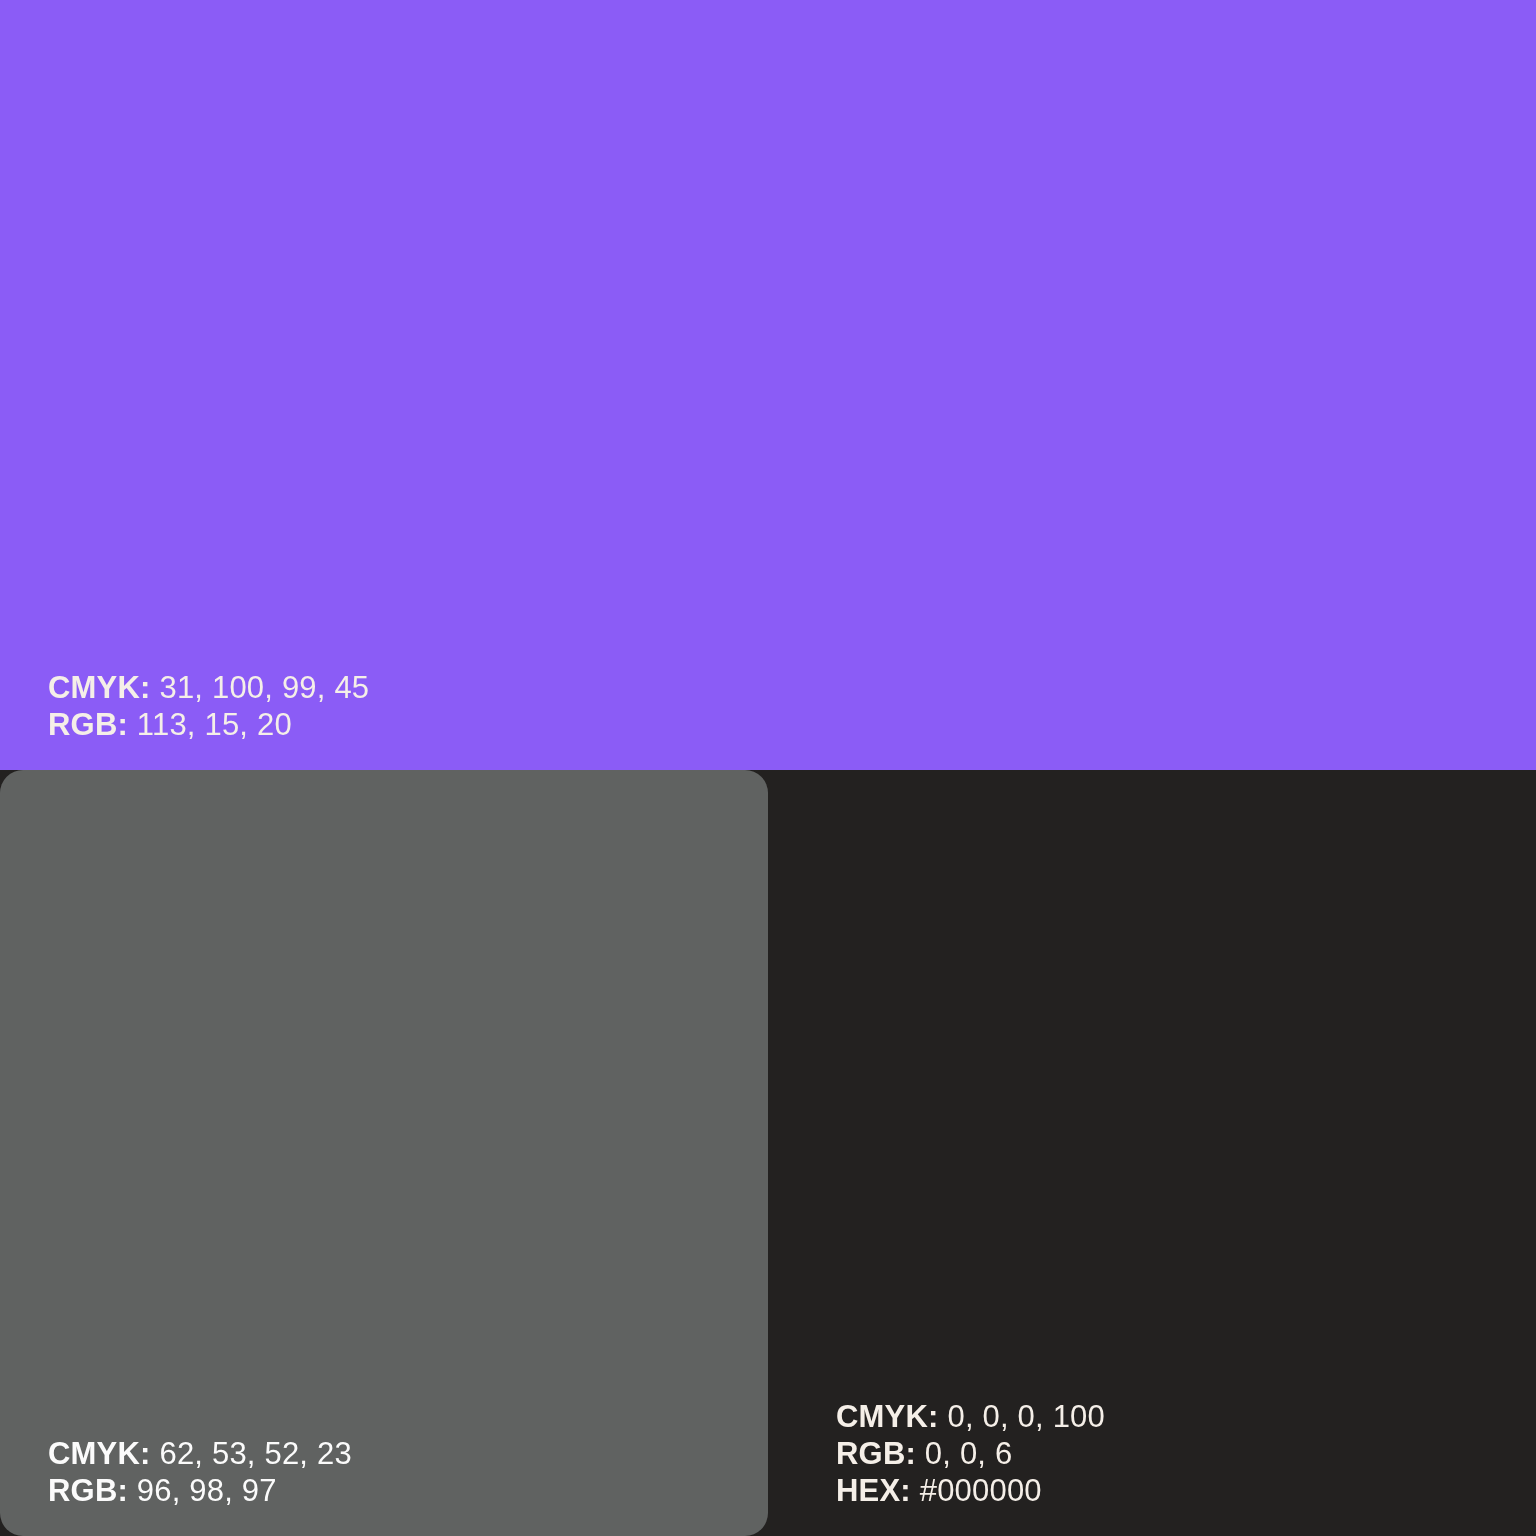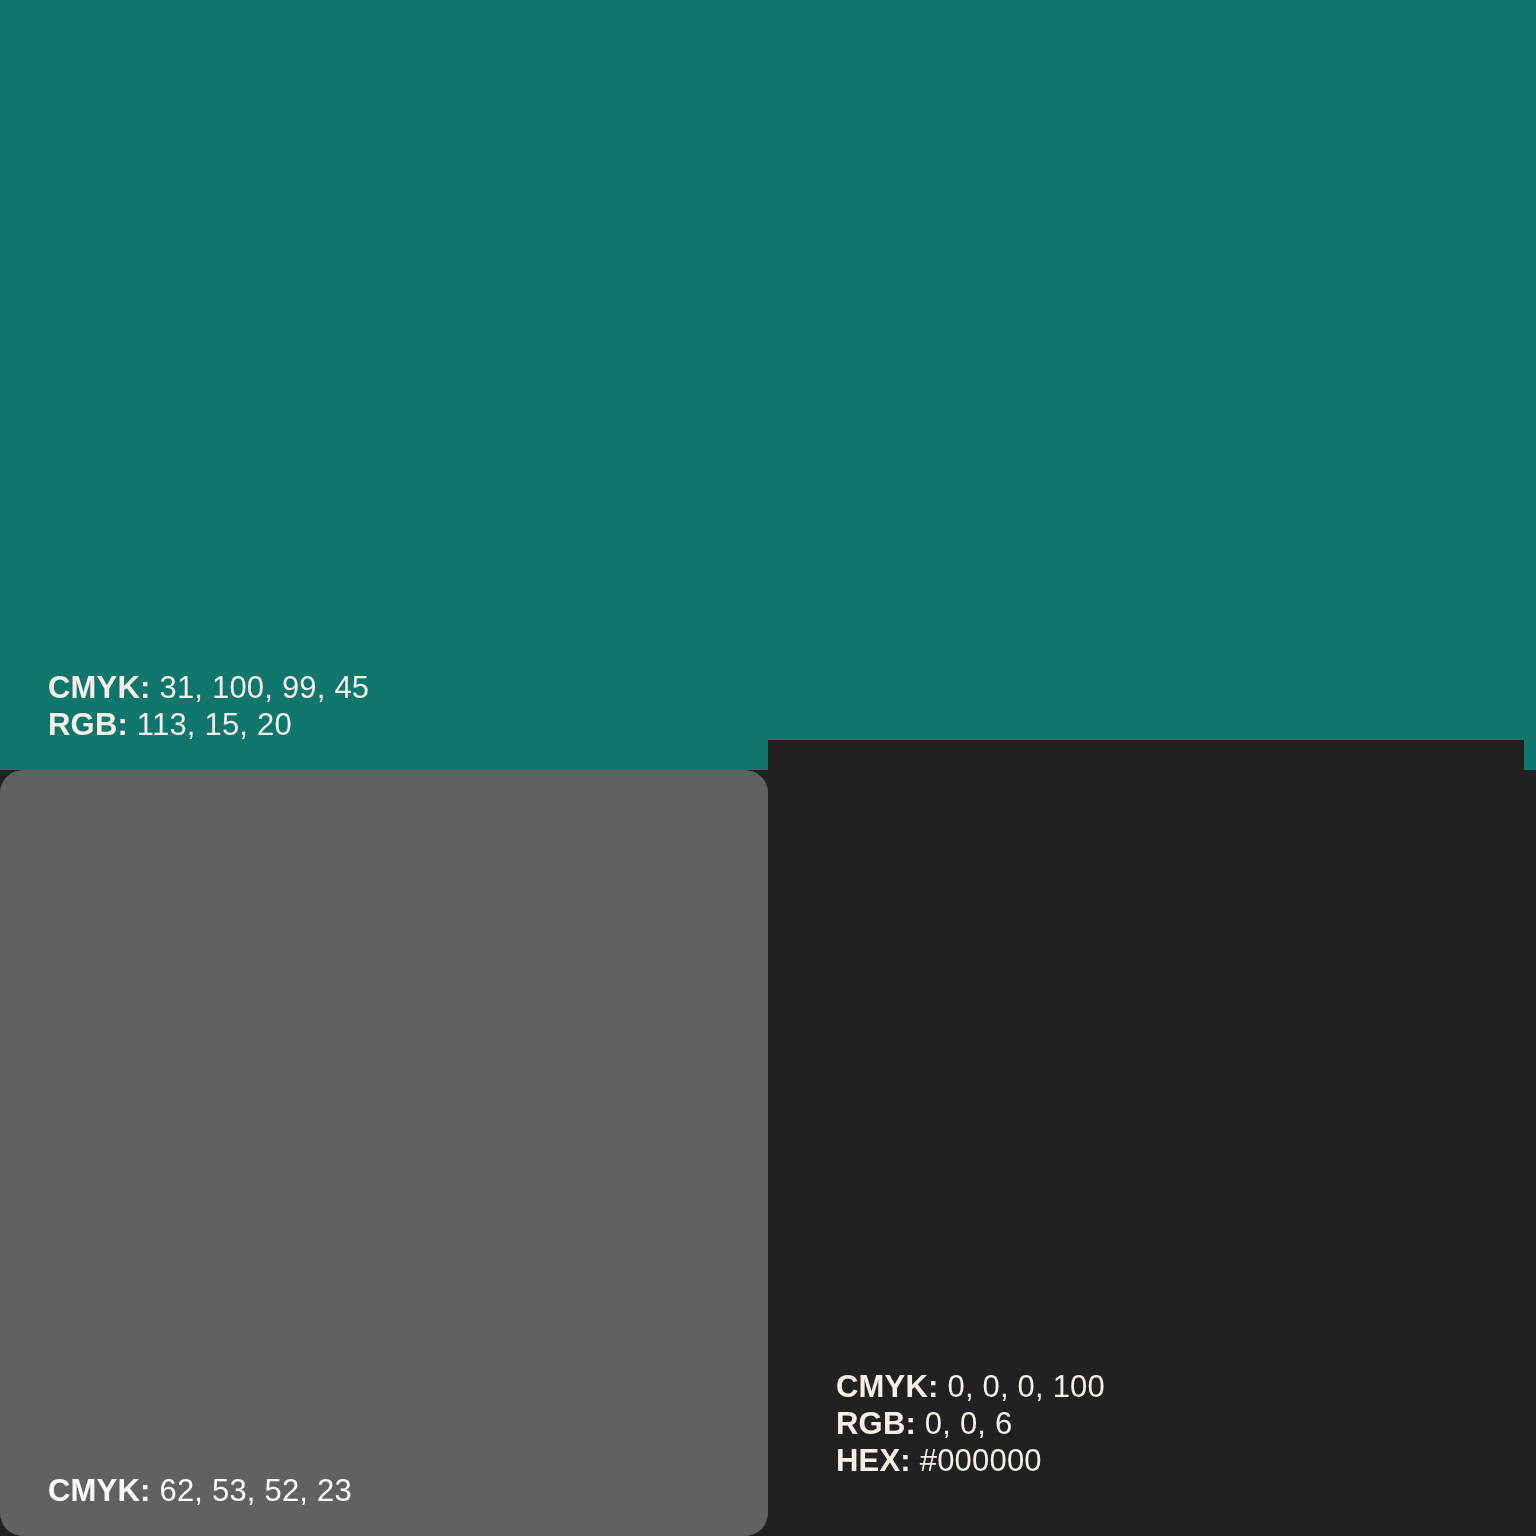--- a/index.html
+++ b/index.html
@@ -37,21 +37,21 @@
     left: 0;
     top: 770px;
     width: 768px;
     height: 766px;
     border-radius: 23px;
   }
 
   
   .swatch-bottom-right {
     left: 768px;
-    top: 740px;
+    top: 770px;
     width: 756px;
     height: 766px;
   }
 
   .specs {
     position: absolute;
     left: 48px;
     bottom: 27px;
     line-height: 37px;
     white-space: nowrap;
@@ -72,38 +72,42 @@
 
   .spec-value {
     font-weight: 400;
   }
 </style>
 </head>
 <body>
 
 <div id="palette">
 
-  <div class="swatch swatch-top" style="background-color: #0f766e; color: rgb(245, 239, 232);">
+  <div class="swatch swatch-top" style="background-color: #8b5cf6; color: rgb(245, 239, 232);">
     <div class="specs">
       <div class="spec-line">
         <span class="spec-label">CMYK:</span>
         <span class="spec-value">31, 100, 99, 45</span>
       </div>
       <div class="spec-line">
         <span class="spec-label">RGB:</span>
         <span class="spec-value">113, 15, 20</span>
       </div>
     </div>
   </div>
 
   <div class="swatch swatch-bottom-left" style="background-color: rgb(96, 98, 97); color: rgb(251, 251, 251);">
     <div class="specs">
       <div class="spec-line">
         <span class="spec-label">CMYK:</span>
         <span class="spec-value">62, 53, 52, 23</span>
+      </div>
+      <div class="spec-line">
+        <span class="spec-label">RGB:</span>
+        <span class="spec-value">96, 98, 97</span>
       </div>
     </div>
   </div>
 
   <div class="swatch swatch-bottom-right" style="background-color: rgb(35, 33, 32); color: rgb(245, 239, 232);">
     <div class="specs">
       <div class="spec-line">
         <span class="spec-label">CMYK:</span>
         <span class="spec-value">0, 0, 0, 100</span>
       </div>

